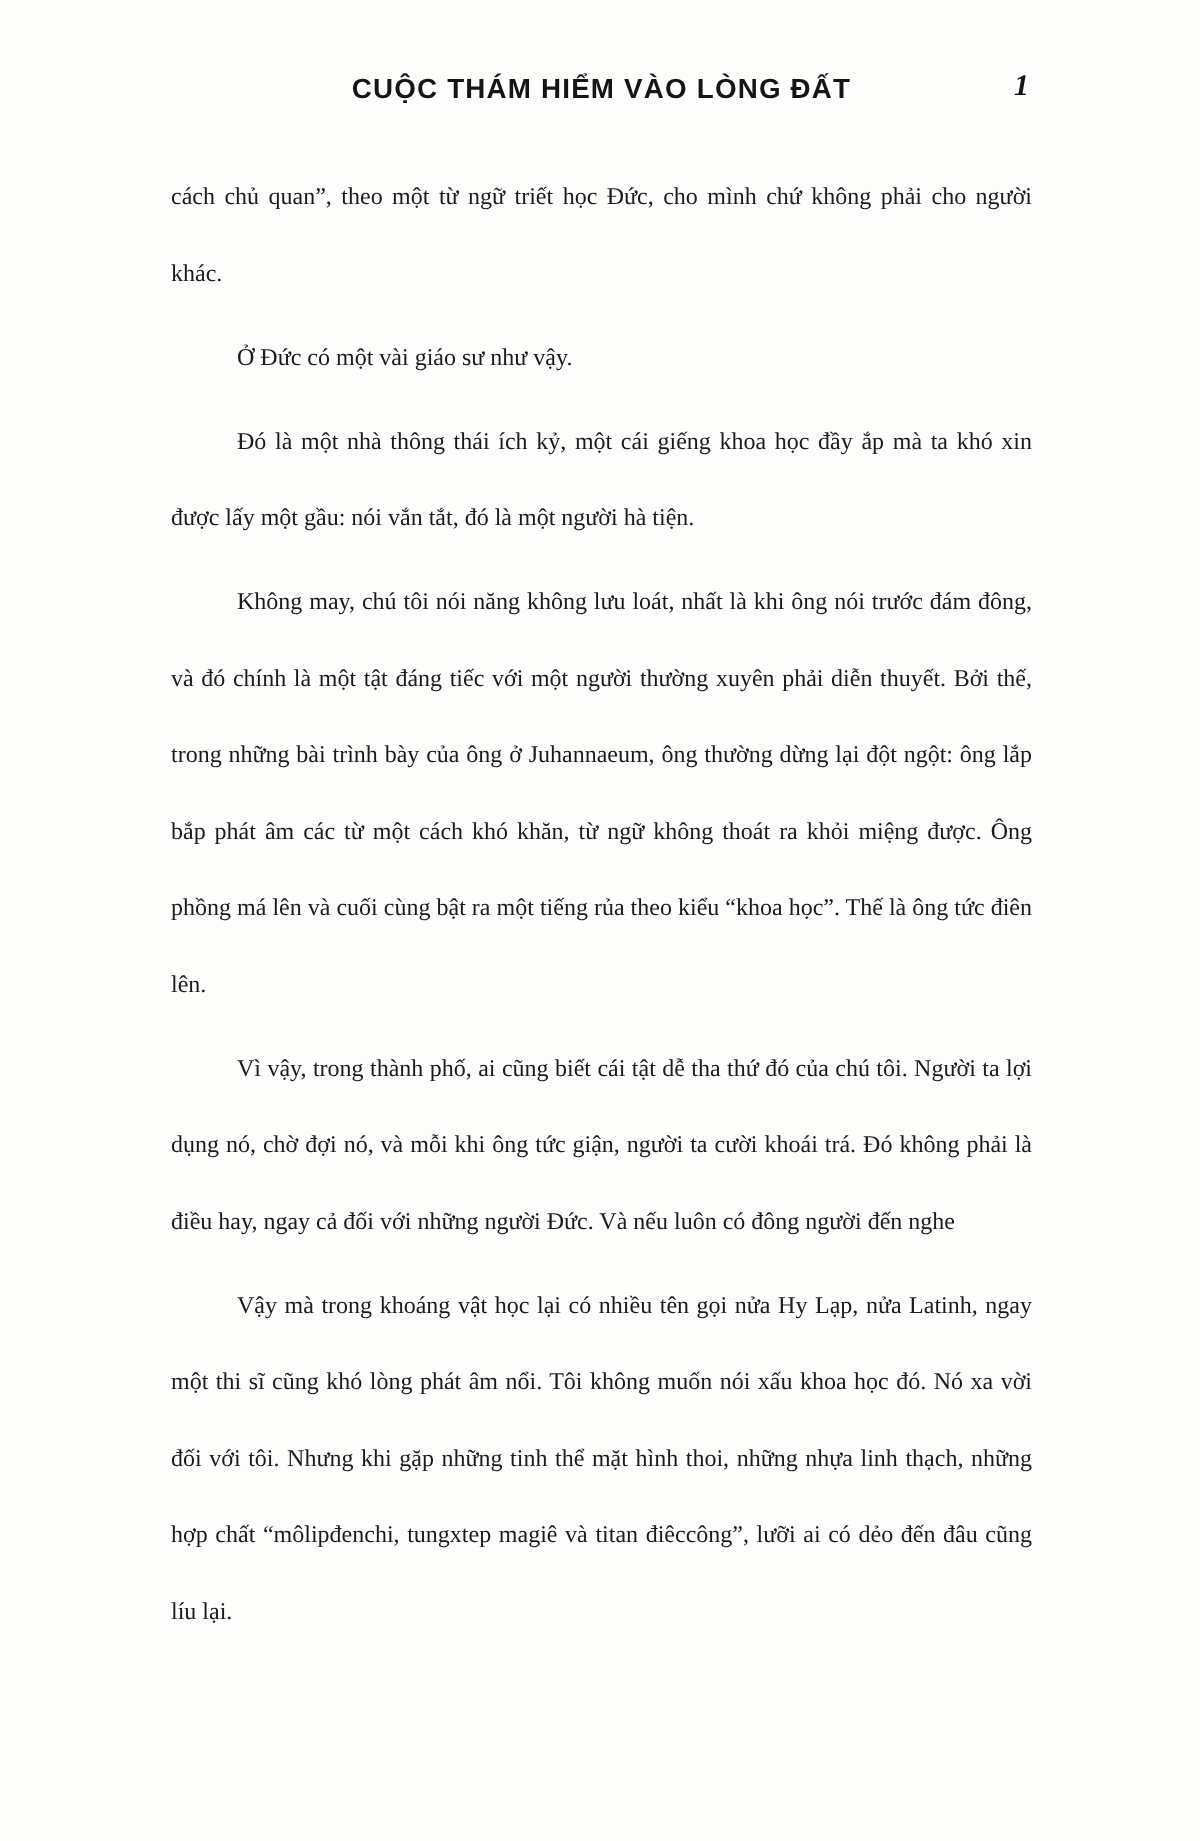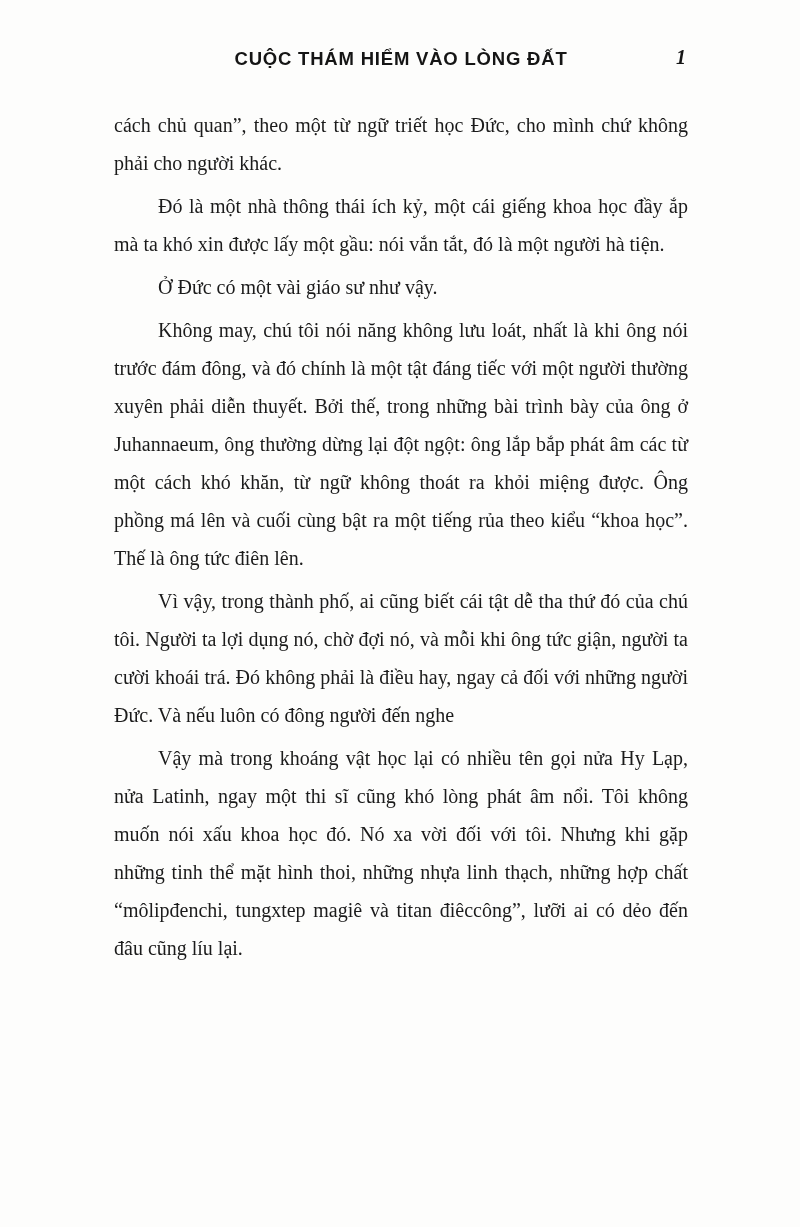--- a/index.html
+++ b/index.html
@@ -44,22 +44,22 @@
     right: 2px;
     top: 0;
     font-family: "Liberation Serif", "DejaVu Serif", serif;
     font-style: italic;
     font-weight: 700;
     font-size: 20px;
     color: #151515;
   }
 
   .body-text {
-    font-size: 20px;
-    line-height: 38px;
+    font-size: 16px;
+    line-height: 51px;
     text-align: justify;
     text-justify: inter-word;
   }
 
   .para {
     text-indent: 44px;
     margin-bottom: 5px;
   }
 
   .para.no-indent {
@@ -71,20 +71,20 @@
 
 <div class="page">
 
   <div class="header">
     <div class="running-title">CUỘC THÁM HIỂM VÀO LÒNG ĐẤT</div>
     <div class="page-number">1</div>
   </div>
 
   <div class="body-text">
     <p class="para no-indent">cách chủ quan”, theo một từ ngữ triết học Đức, cho mình chứ không phải cho người khác.</p>
+    <p class="para">Ở Đức có một vài giáo sư như vậy.</p>
     <p class="para">Đó là một nhà thông thái ích kỷ, một cái giếng khoa học đầy ắp mà ta khó xin được lấy một gầu: nói vắn tắt, đó là một người hà tiện.</p>
-    <p class="para">Ở Đức có một vài giáo sư như vậy.</p>
     <p class="para">Không may, chú tôi nói năng không lưu loát, nhất là khi ông nói trước đám đông, và đó chính là một tật đáng tiếc với một người thường xuyên phải diễn thuyết. Bởi thế, trong những bài trình bày của ông ở Juhannaeum, ông thường dừng lại đột ngột: ông lắp bắp phát âm các từ một cách khó khăn, từ ngữ không thoát ra khỏi miệng được. Ông phồng má lên và cuối cùng bật ra một tiếng rủa theo kiểu “khoa học”. Thế là ông tức điên lên.</p>
     <p class="para">Vì vậy, trong thành phố, ai cũng biết cái tật dễ tha thứ đó của chú tôi. Người ta lợi dụng nó, chờ đợi nó, và mỗi khi ông tức giận, người ta cười khoái trá. Đó không phải là điều hay, ngay cả đối với những người Đức. Và nếu luôn có đông người đến nghe</p>
     <p class="para">Vậy mà trong khoáng vật học lại có nhiều tên gọi nửa Hy Lạp, nửa Latinh, ngay một thi sĩ cũng khó lòng phát âm nổi. Tôi không muốn nói xấu khoa học đó. Nó xa vời đối với tôi. Nhưng khi gặp những tinh thể mặt hình thoi, những nhựa linh thạch, những hợp chất “môlipđenchi, tungxtep magiê và titan điêccông”, lưỡi ai có dẻo đến đâu cũng líu lại.</p>
   </div>
 
 </div>
 
 </body></html>

